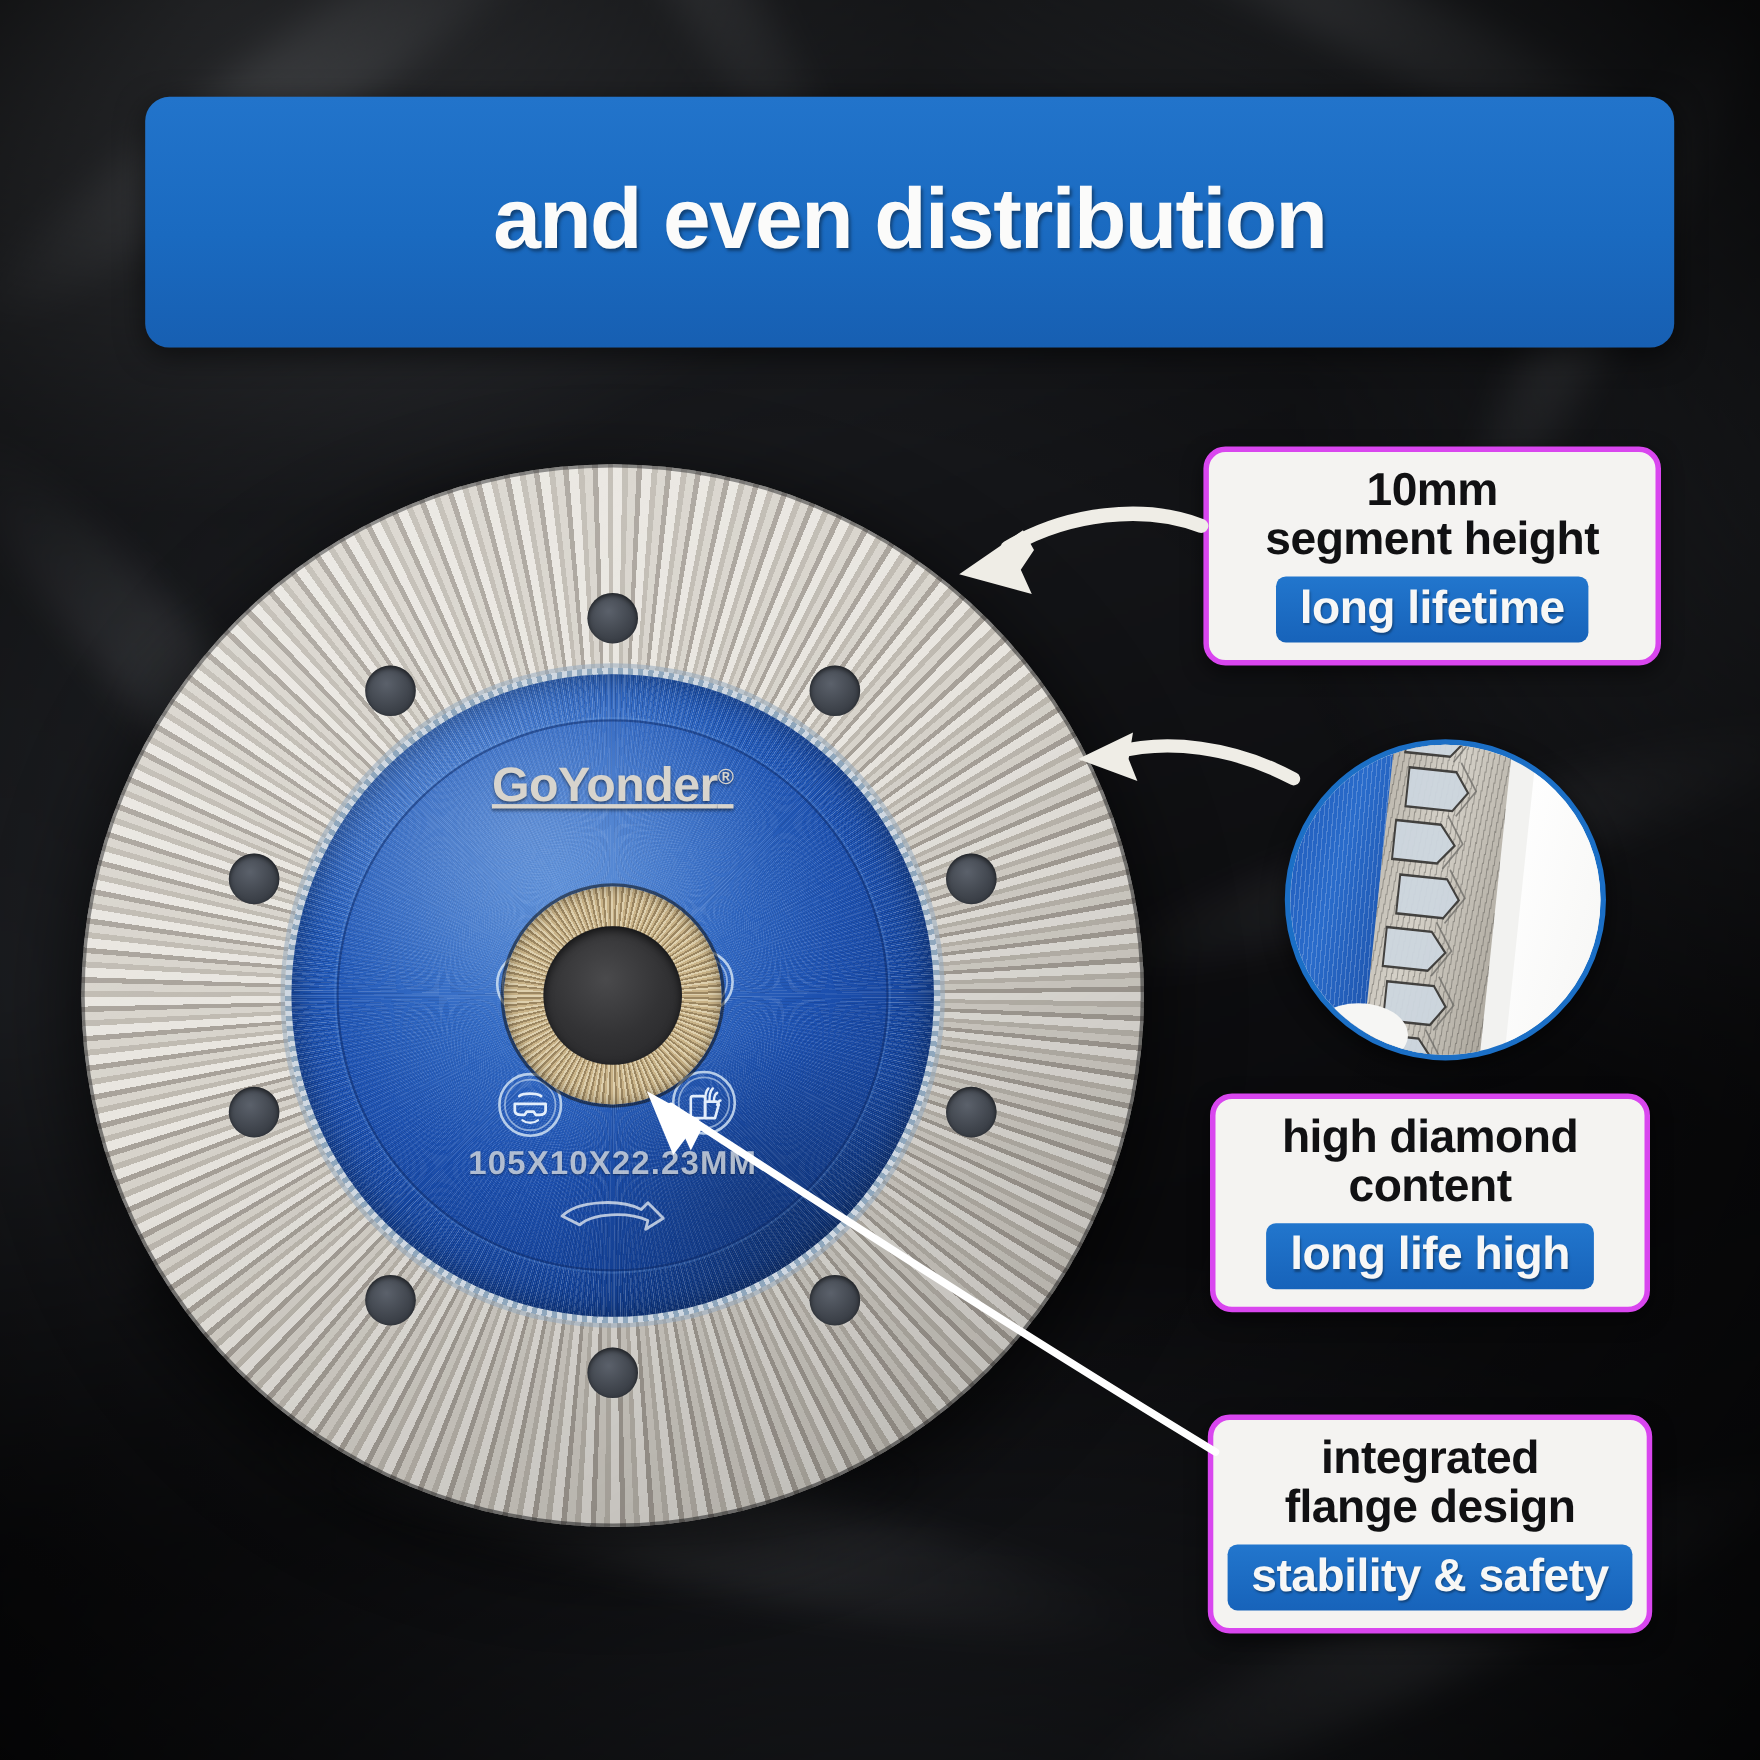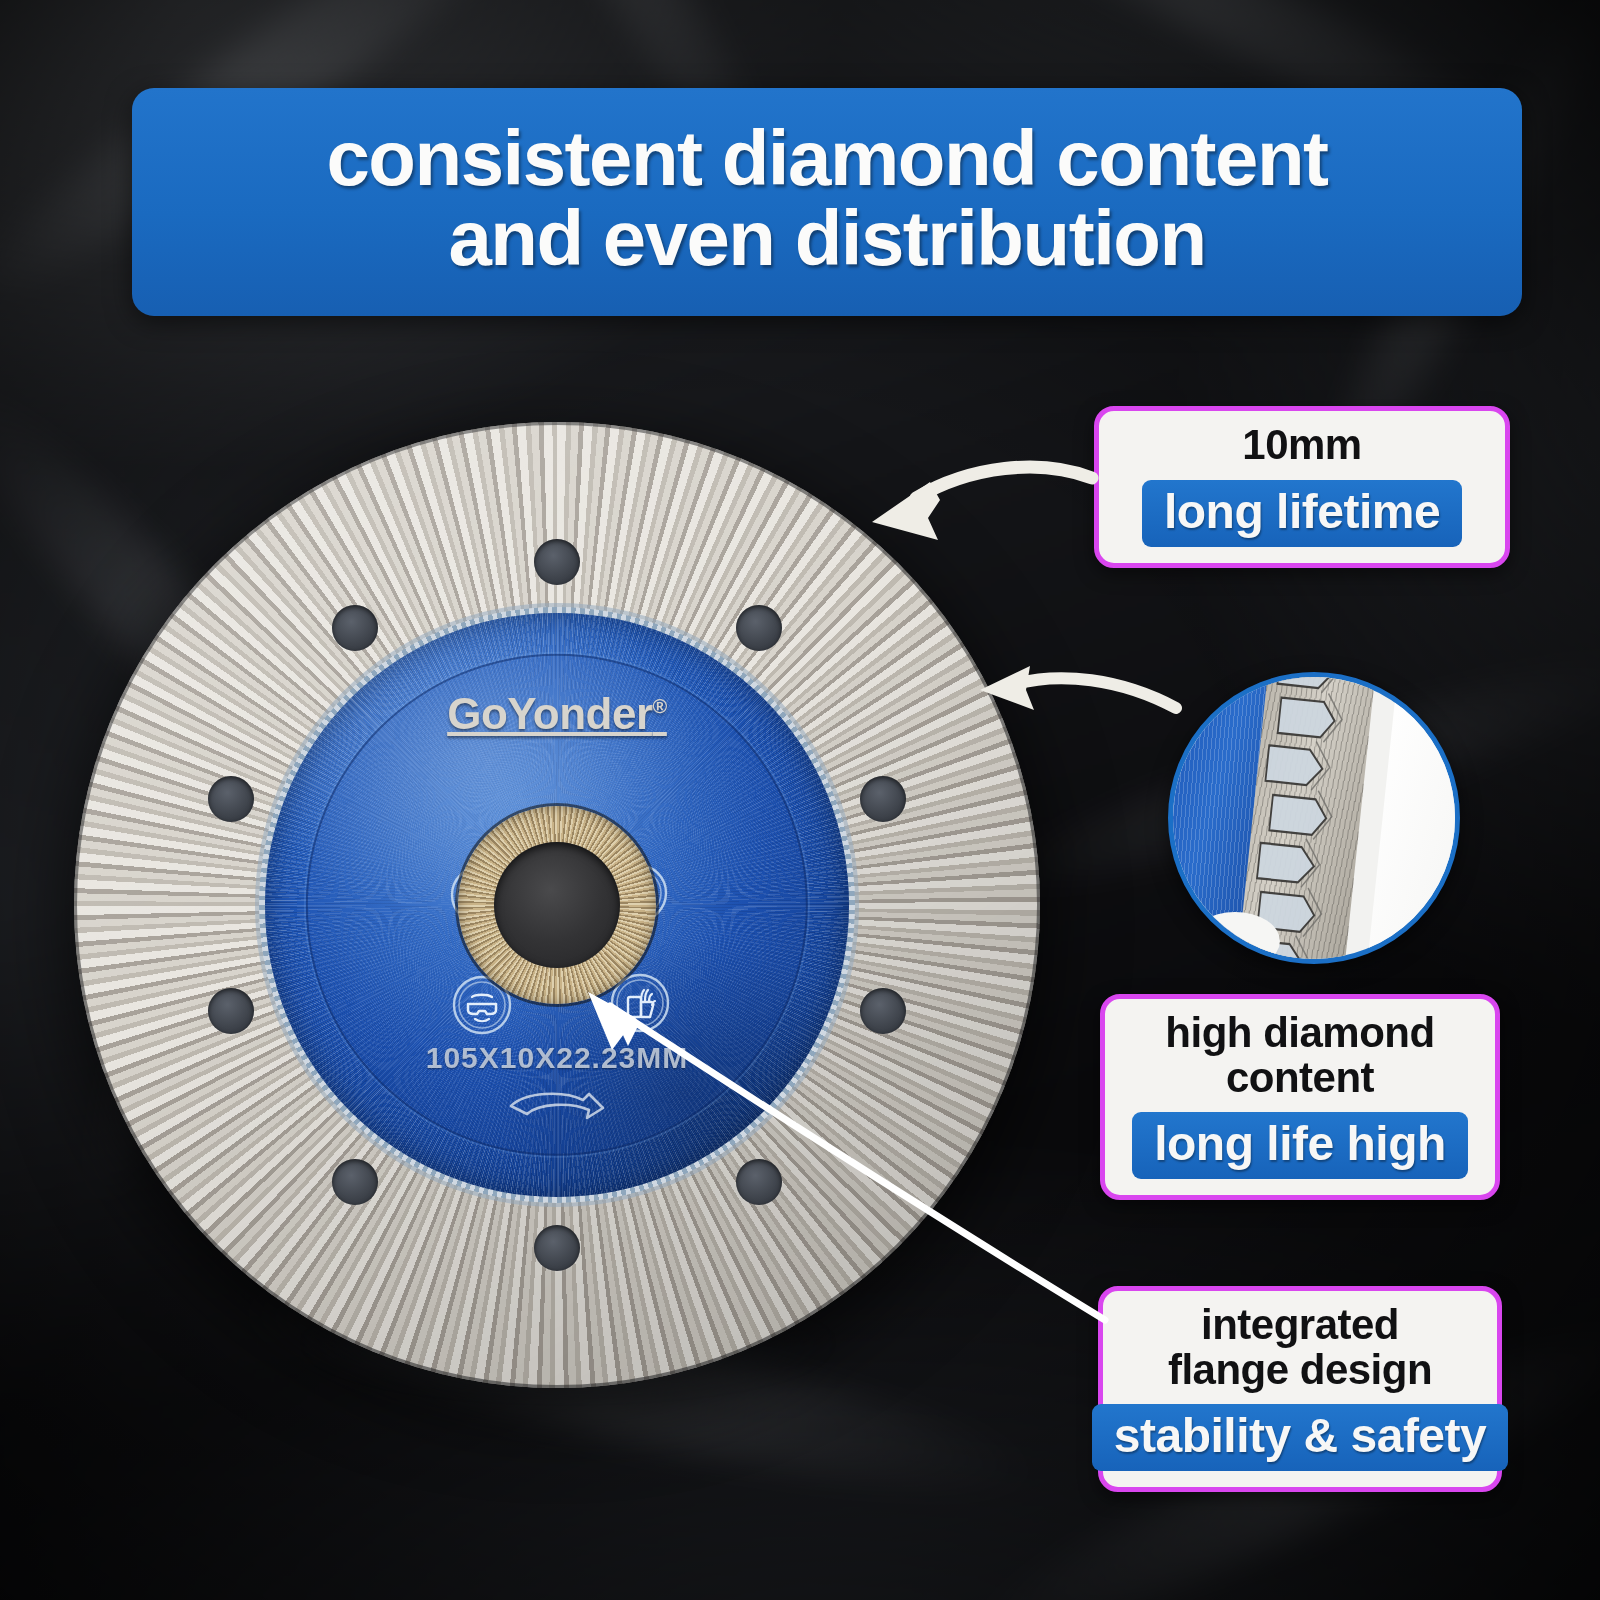--- a/index.html
+++ b/index.html
@@ -239,21 +239,21 @@
   }
   .callout .ctitle {
     font-size:42px; font-weight:bold; color:#111113;
     line-height:1.06; text-align:center; letter-spacing:-0.5px; white-space:nowrap;
   }
   .callout .badge {
     margin-top:12px;
     background:linear-gradient(180deg,#2276cd 0%,#1763ba 100%);
     border-radius:9px;
     padding:4px 22px 8px;
-    font-size:48px; font-weight:bold; color:#f7f7f6;
+    font-size:42px; font-weight:bold; color:#f7f7f6;
     letter-spacing:-0.5px; white-space:nowrap;
     text-shadow:1px 2px 2px rgba(0,0,0,0.34);
   }
   #c1 { left:1094px; top:406px;  width:416px; }
   #c2 { left:1100px; top:994px;  width:400px; }
   #c3 { left:1098px; top:1286px; width:404px; }
 
   
   #arrows { position:absolute; inset:0; pointer-events:none; }
 </style>
@@ -268,21 +268,20 @@
   <div class="streak s4"></div>
   <div class="streak s5"></div>
   <div class="streak s6"></div>
   <div class="streak s7"></div>
   <div class="streak s8"></div>
   <div class="streak s9"></div>
   <div class="vig"></div>
 </div>
 
 <div id="banner">
-  <div class="line">consistent diamond content</div>
   <div class="line">and even distribution</div>
 </div>
 
 <div id="disc-wrap">
   <div class="reflection"></div>
 
   <div id="disc">
     <div class="rim"></div>
     <div class="rim-tex"></div>
     <div class="rim-tex2"></div>
@@ -392,20 +391,21 @@
         <path d="M62 264l18 22-18 22"></path>
       </g>
     </svg>
   </div>
   <div class="ins-white"></div>
   <div class="ins-notch"></div>
 </div>
 
 <div class="callout" id="c1">
   <div class="ctitle">10mm</div>
+  <div class="ctitle">segment height</div>
   <div class="badge">long lifetime</div>
 </div>
 
 <div class="callout" id="c2">
   <div class="ctitle">high diamond</div>
   <div class="ctitle">content</div>
   <div class="badge">long life high</div>
 </div>
 
 <div class="callout" id="c3">

